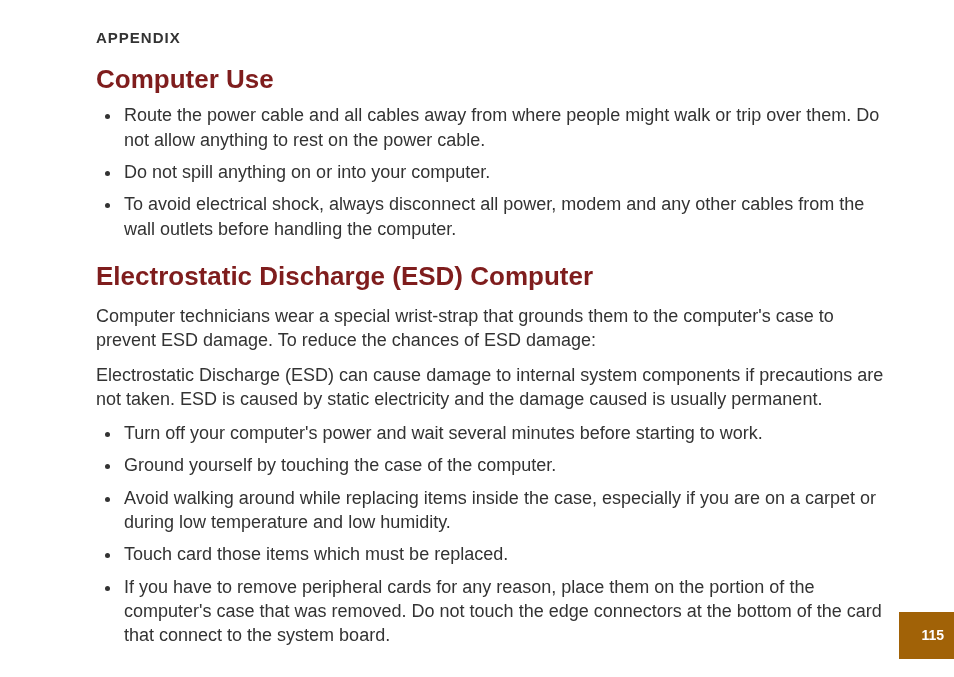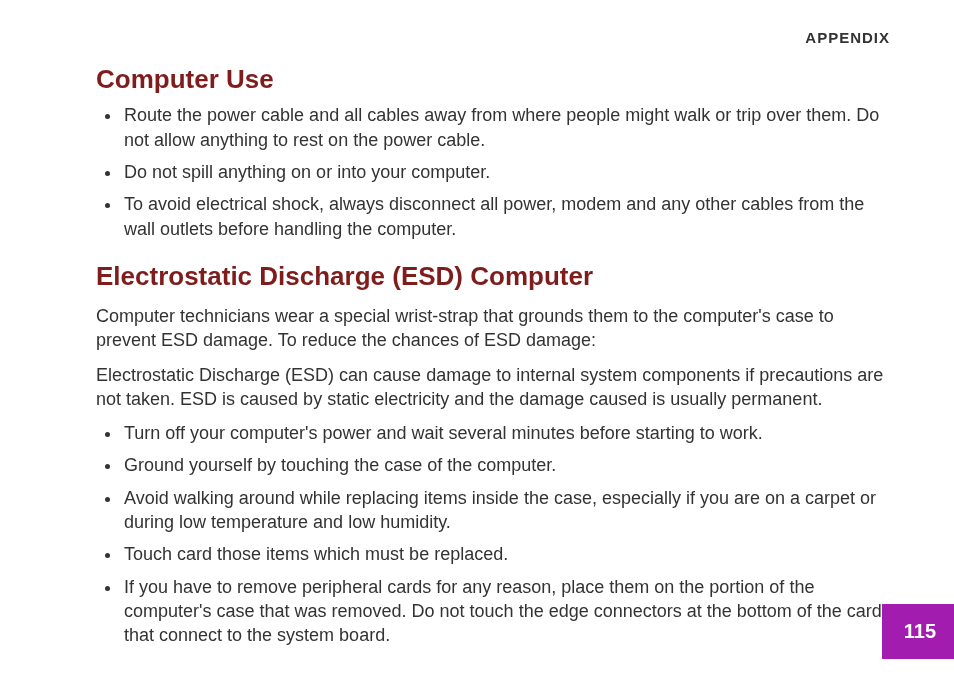--- a/index.html
+++ b/index.html
@@ -13,21 +13,21 @@
     font-size: 18px;
     line-height: 1.35;
     position: relative;
     overflow: hidden;
   }
   .page {
     box-sizing: border-box;
     padding: 28px 60px 40px 96px;
   }
   .header-label {
-    text-align: right;
+    text-align: left;
     font-weight: 700;
     letter-spacing: 1px;
     font-size: 15px;
     color: #333;
     margin-bottom: 14px;
     padding-right: 4px;
   }
   h2.section {
     color: #7f1d1d;
     font-weight: 600;
@@ -50,25 +50,25 @@
   ul.bullets li {
     margin: 4px 0 8px 0;
     padding-left: 2px;
     color: #333;
     font-size: 18px;
   }
   .page-tag {
     position: absolute;
     right: 0;
     bottom: 18px;
-    background: #a21caf;
+    background: #a16207;
     color: #fff;
     font-weight: 700;
-    font-size: 20px;
-    padding: 14px 18px 14px 22px;
+    font-size: 14px;
+    padding: 14px 10px 14px 22px;
   }
 </style>
 </head>
 <body>
 
 <div class="page">
 
   <div class="header-label">APPENDIX</div>
 
   <h2 class="section">Computer Use</h2>

